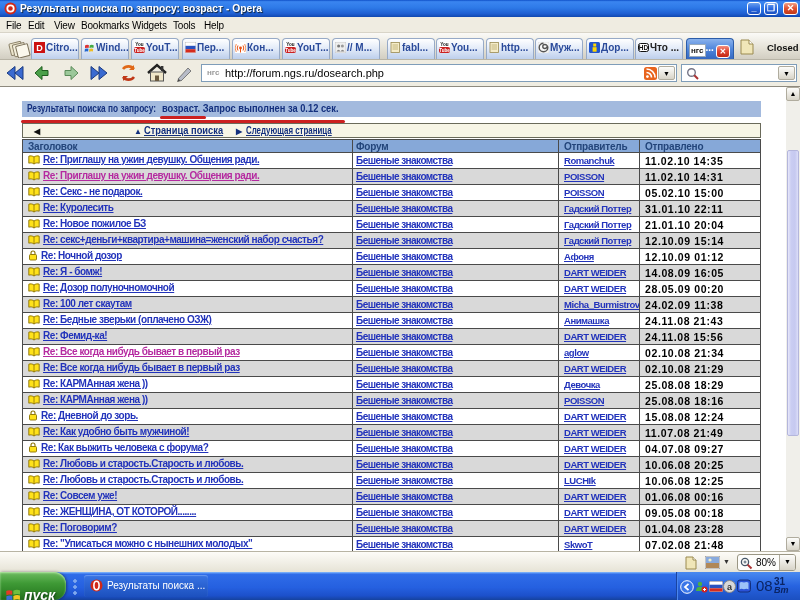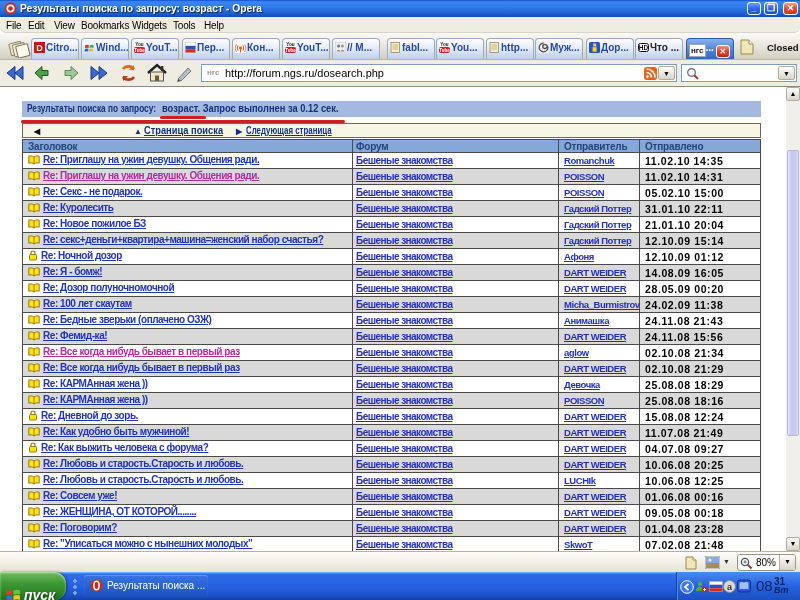--- a/index.html
+++ b/index.html
@@ -10,21 +10,21 @@
 
 #titlebar { left:0; top:0; width:800px; height:17px;
   background:linear-gradient(180deg,#0f50c8 0%,#3a85f0 10%,#2e7ae8 45%,#1f5fd2 80%,#1048b0 100%); }
 #titletext { left:20px; top:2px; color:#fff; font-size:11px; font-weight:bold; text-shadow:1px 1px 1px #123; }
 .winbtn { top:2px; width:14px; height:13px; border-radius:3px; border:1px solid #fff;
   background:linear-gradient(180deg,#6aa0f0 0%,#2a6ae0 50%,#1c50c0 100%); color:#fff; font-size:9px;
   text-align:center; line-height:11px; font-weight:bold; }
 #btnclose { background:linear-gradient(180deg,#f0a088 0%,#e05030 50%,#c03818 100%); }
 
 
-#menubar { left:0; top:17px; width:800px; height:16px; background:#efece1; border-bottom:1px solid #d8d4c8;border-radius:6px; }
+#menubar { left:0; top:17px; width:800px; height:16px; background:#efece1; border-bottom:1px solid #d8d4c8; }
 .menu { position:absolute; top:3px; font-size:10px; letter-spacing:-0.2px; color:#000; }
 
 
 #tabbar { left:0; top:33px; width:800px; height:27px; background:linear-gradient(180deg,#fbfaf7 0%,#e4e1d6 60%,#d2cec2 100%); border-bottom:1px solid #b8b4a6;}
 .tab { position:absolute; top:5px; height:21px; width:48px; border:1px solid #97aac7; border-bottom:none;
   border-radius:4px 4px 0 0; background:linear-gradient(180deg,#ffffff 0%,#e4ecf9 45%,#bdcfec 100%);
   font-size:10px; font-weight:bold; color:#2a4a9a; overflow:hidden; white-space:nowrap; padding:3px 0 0 2px;}
 .tab .fav { display:inline-block; vertical-align:-2px; margin-right:1px; }
 #activetab { background:linear-gradient(180deg,#8ab2ec 0%,#4f86dc 50%,#3568c0 100%); border-color:#2c5ca8; color:#fff; }
 #tabx { display:inline-block; width:14px; height:13px; margin-left:2px; vertical-align:-3px; background:linear-gradient(180deg,#f59080 0%,#e04834 45%,#c22814 100%); border:1px solid #fff; border-radius:3px; color:#fff; font-size:8px; line-height:11px; text-align:center; font-weight:bold; }

